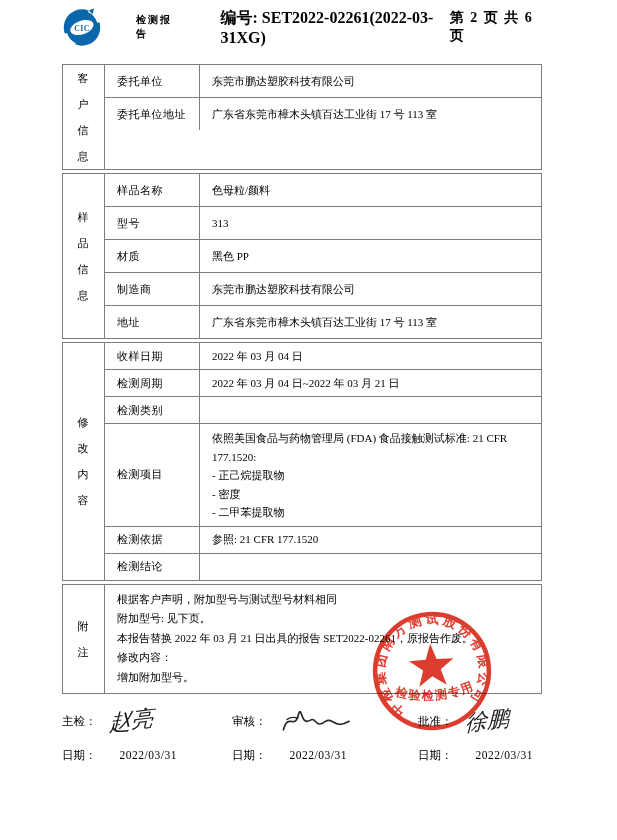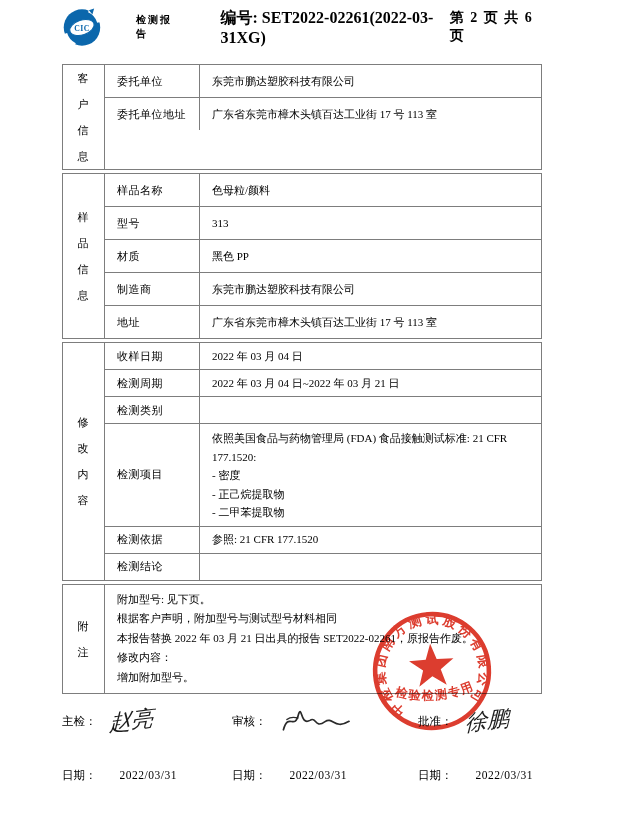--- a/index.html
+++ b/index.html
@@ -26,21 +26,21 @@
   .cell-v{flex:1;display:flex;align-items:center;padding:4px 10px 4px 12px;}
   .sec-customer .row,.sec-sample .row{min-height:32px;}
   .sec-test .row{min-height:26px;}
   .cell-v.block{display:block;padding:5px 10px 4px 12px;}
   .cell-v .line{line-height:18.5px;}
   .cell-v.concl{display:block;line-height:16.5px;text-align:justify;padding:5px 9px 5px 12px;}
   .remark-body{flex:1;padding:5px 12px 6px 12px;}
   .remark-body .line{line-height:19.5px;}
 
   
-  .signs{margin-top:10px;display:grid;grid-template-columns:170px 186px 1fr;row-gap:20px;}
+  .signs{margin-top:10px;display:grid;grid-template-columns:170px 186px 1fr;}
   .sign-cell{display:flex;align-items:center;font-size:11.5px;height:34px;position:relative;z-index:6;}
   .sig-name{font-size:22px;font-style:italic;color:#1d1d1d;margin-left:12px;
             transform:rotate(-7deg) skewX(-8deg);white-space:nowrap;}
   .sig-svg{margin-left:10px;transform:rotate(-3deg);}
   .dval{margin-left:23px;letter-spacing:0.5px;}
 
   
   .stamp{position:absolute;left:367px;top:606px;width:130px;height:130px;z-index:5;
          opacity:0.9;mix-blend-mode:multiply;transform:rotate(-4deg);}
 </style>
@@ -118,40 +118,40 @@
           <div class="cell-v">2022 年 03 月 04 日~2022 年 03 月 21 日</div>
         </div>
         <div class="row">
           <div class="cell-f">检测类别</div>
         </div>
         <div class="row">
           <div class="cell-f">检测项目</div>
           <div class="cell-v block">
             <div class="line">依照美国食品与药物管理局 (FDA) 食品接触测试标准: 21 CFR</div>
             <div class="line">177.1520:</div>
+            <div class="line">- 正己烷提取物</div>
             <div class="line">- 密度</div>
-            <div class="line">- 正己烷提取物</div>
             <div class="line">- 二甲苯提取物</div>
           </div>
         </div>
         <div class="row">
           <div class="cell-f">检测依据</div>
           <div class="cell-v">参照: 21 CFR 177.1520</div>
         </div>
         <div class="row">
           <div class="cell-f">检测结论</div>
         </div>
       </div>
     </div>
 
     <div class="sec sec-remark">
       <div class="sec-label">附注</div>
       <div class="remark-body">
+        <div class="line">根据客户声明，附加型号与测试型号材料相同</div>
         <div class="line">附加型号: 见下页。</div>
-        <div class="line">根据客户声明，附加型号与测试型号材料相同</div>
         <div class="line">本报告替换 2022 年 03 月 21 日出具的报告 SET2022-02261，原报告作废。</div>
         <div class="line">修改内容：</div>
         <div class="line">增加附加型号。</div>
       </div>
     </div>
 
     <div class="signs">
       <div class="sign-cell">
         <span>主检：</span>
         <span class="sig-name">赵亮</span>

